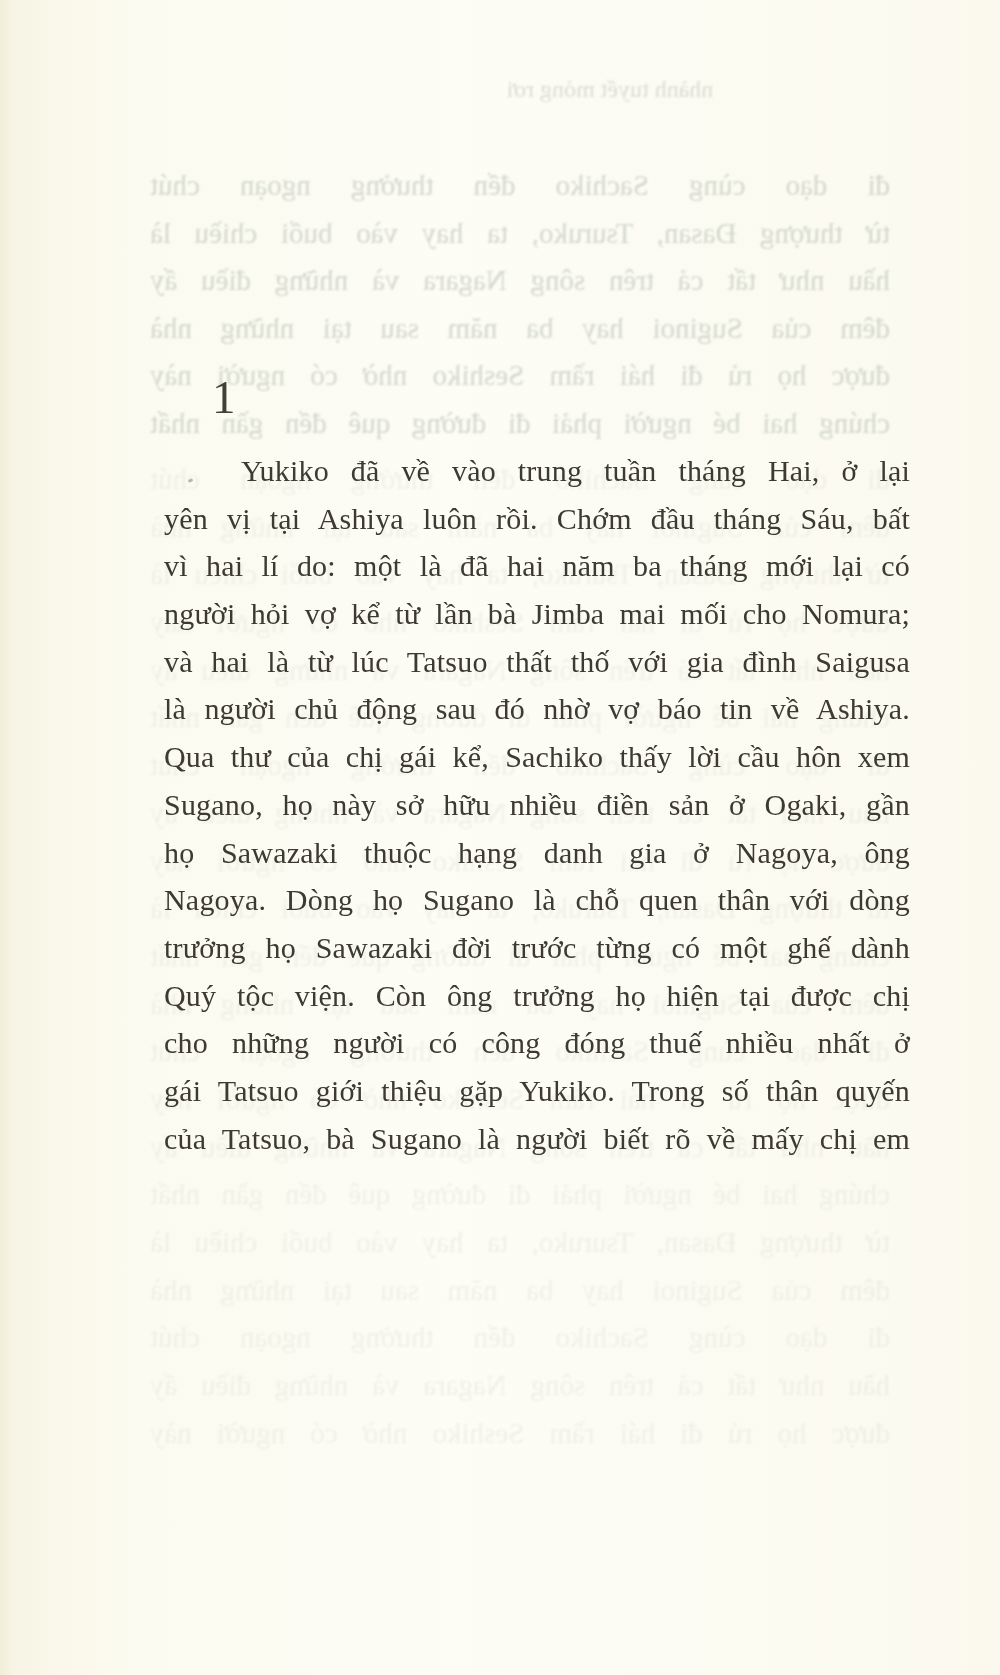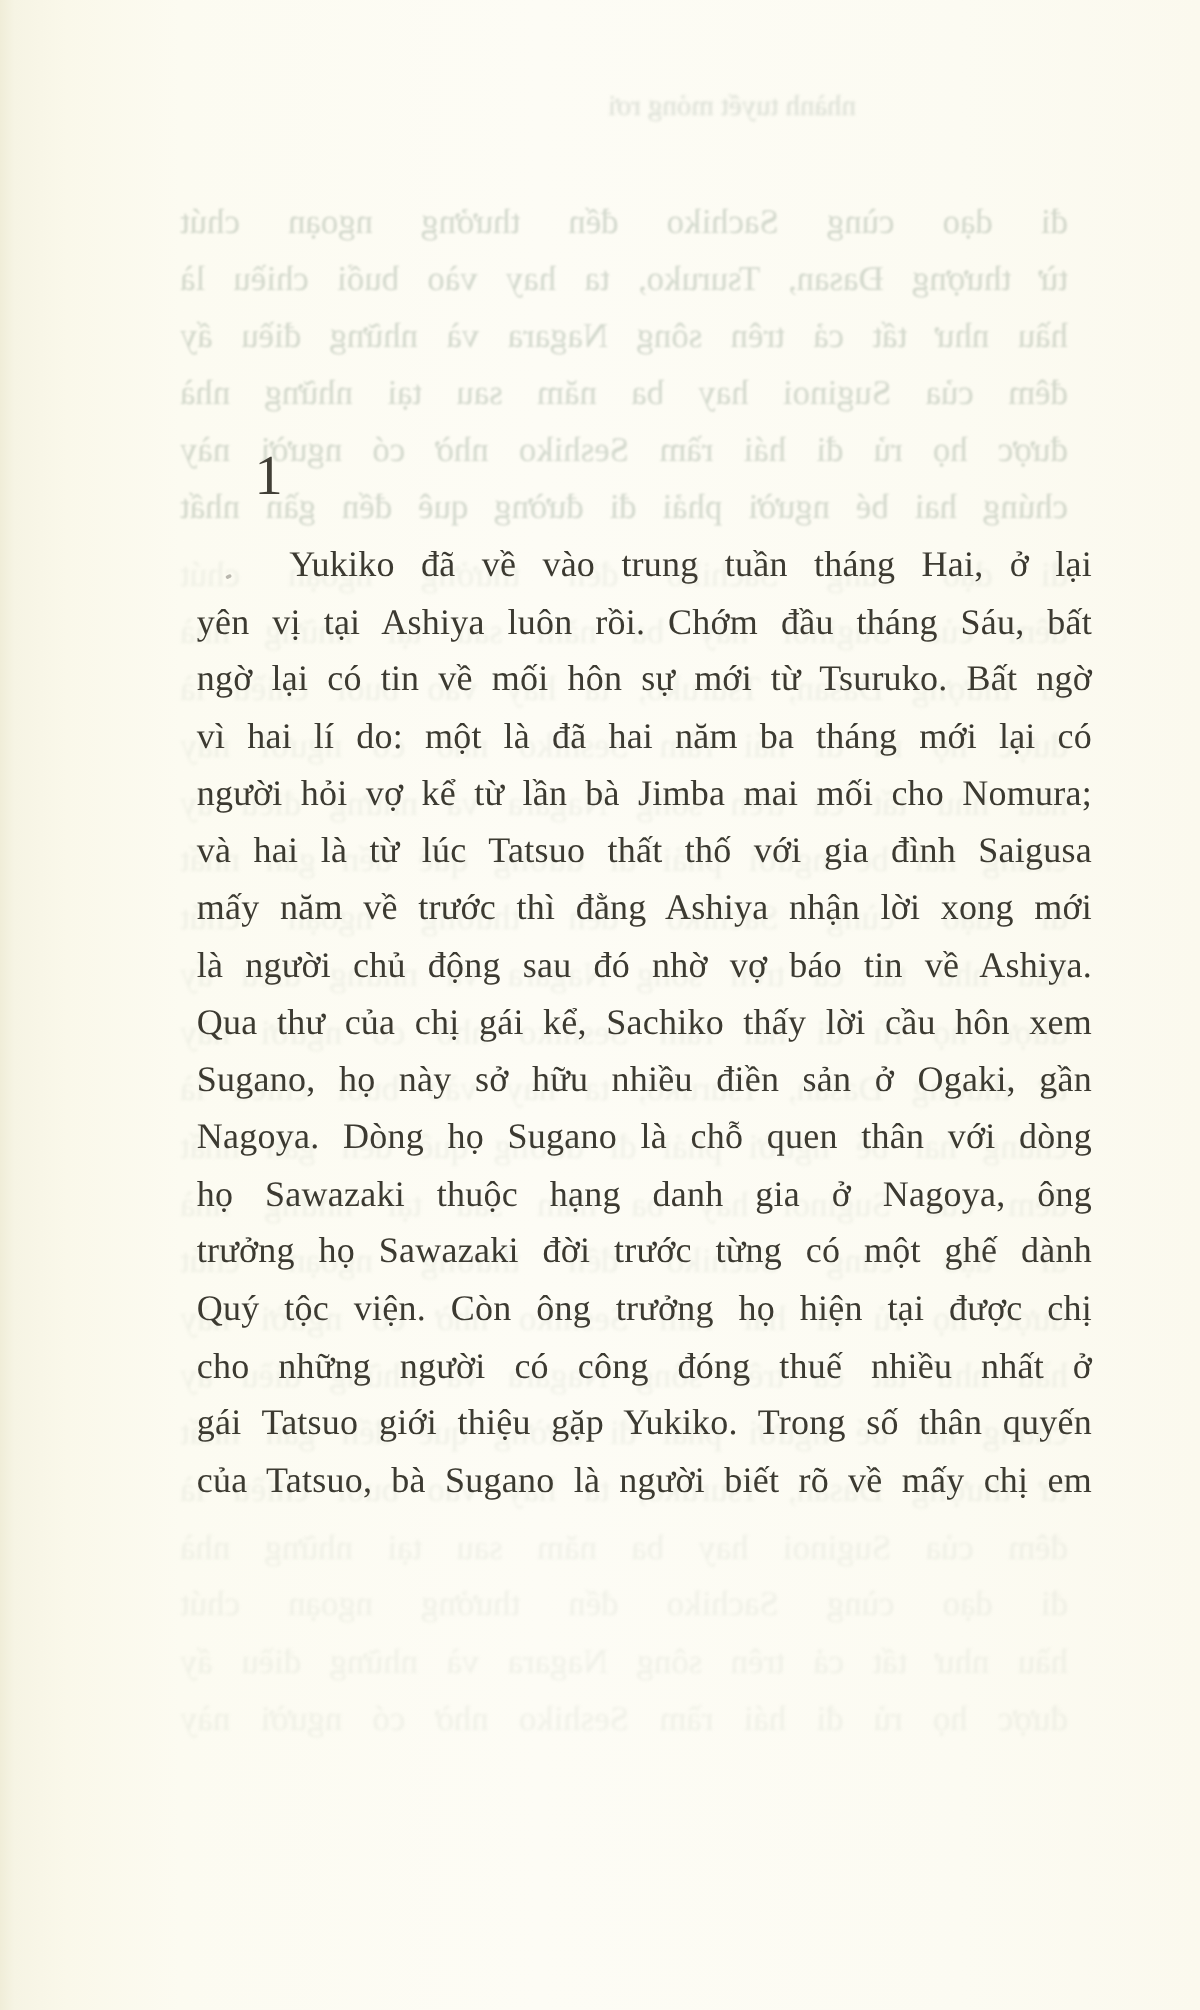--- a/index.html
+++ b/index.html
@@ -104,30 +104,28 @@
     <div>được họ rủ đi hái rầm Seshiko nhờ có người này</div>
   </div>
 
   <div class="chapter-number">1</div>
 
   <div class="speck"></div>
 
   <div class="body-text">
     <div class="line indent">Yukiko đã về vào trung tuần tháng Hai, ở lại</div>
     <div class="line">yên vị tại Ashiya luôn rồi. Chớm đầu tháng Sáu, bất</div>
-    <div class="line">ngờ lại có tin về mối hôn sự mới từ Tsuruko. Bất ngờ</div>
     <div class="line">vì hai lí do: một là đã hai năm ba tháng mới lại có</div>
     <div class="line">người hỏi vợ kể từ lần bà Jimba mai mối cho Nomura;</div>
     <div class="line">và hai là từ lúc Tatsuo thất thố với gia đình Saigusa</div>
-    <div class="line">mấy năm về trước thì đằng Ashiya nhận lời xong mới</div>
     <div class="line">là người chủ động sau đó nhờ vợ báo tin về Ashiya.</div>
     <div class="line">Qua thư của chị gái kể, Sachiko thấy lời cầu hôn xem</div>
     <div class="line">Sugano, họ này sở hữu nhiều điền sản ở Ogaki, gần</div>
+    <div class="line">họ Sawazaki thuộc hạng danh gia ở Nagoya, ông</div>
     <div class="line">Nagoya. Dòng họ Sugano là chỗ quen thân với dòng</div>
-    <div class="line">họ Sawazaki thuộc hạng danh gia ở Nagoya, ông</div>
     <div class="line">trưởng họ Sawazaki đời trước từng có một ghế dành</div>
     <div class="line">Quý tộc viện. Còn ông trưởng họ hiện tại được chị</div>
     <div class="line">cho những người có công đóng thuế nhiều nhất ở</div>
     <div class="line">gái Tatsuo giới thiệu gặp Yukiko. Trong số thân quyến</div>
     <div class="line">của Tatsuo, bà Sugano là người biết rõ về mấy chị em</div>
   </div>
 
 </div>
 
 </body></html>

